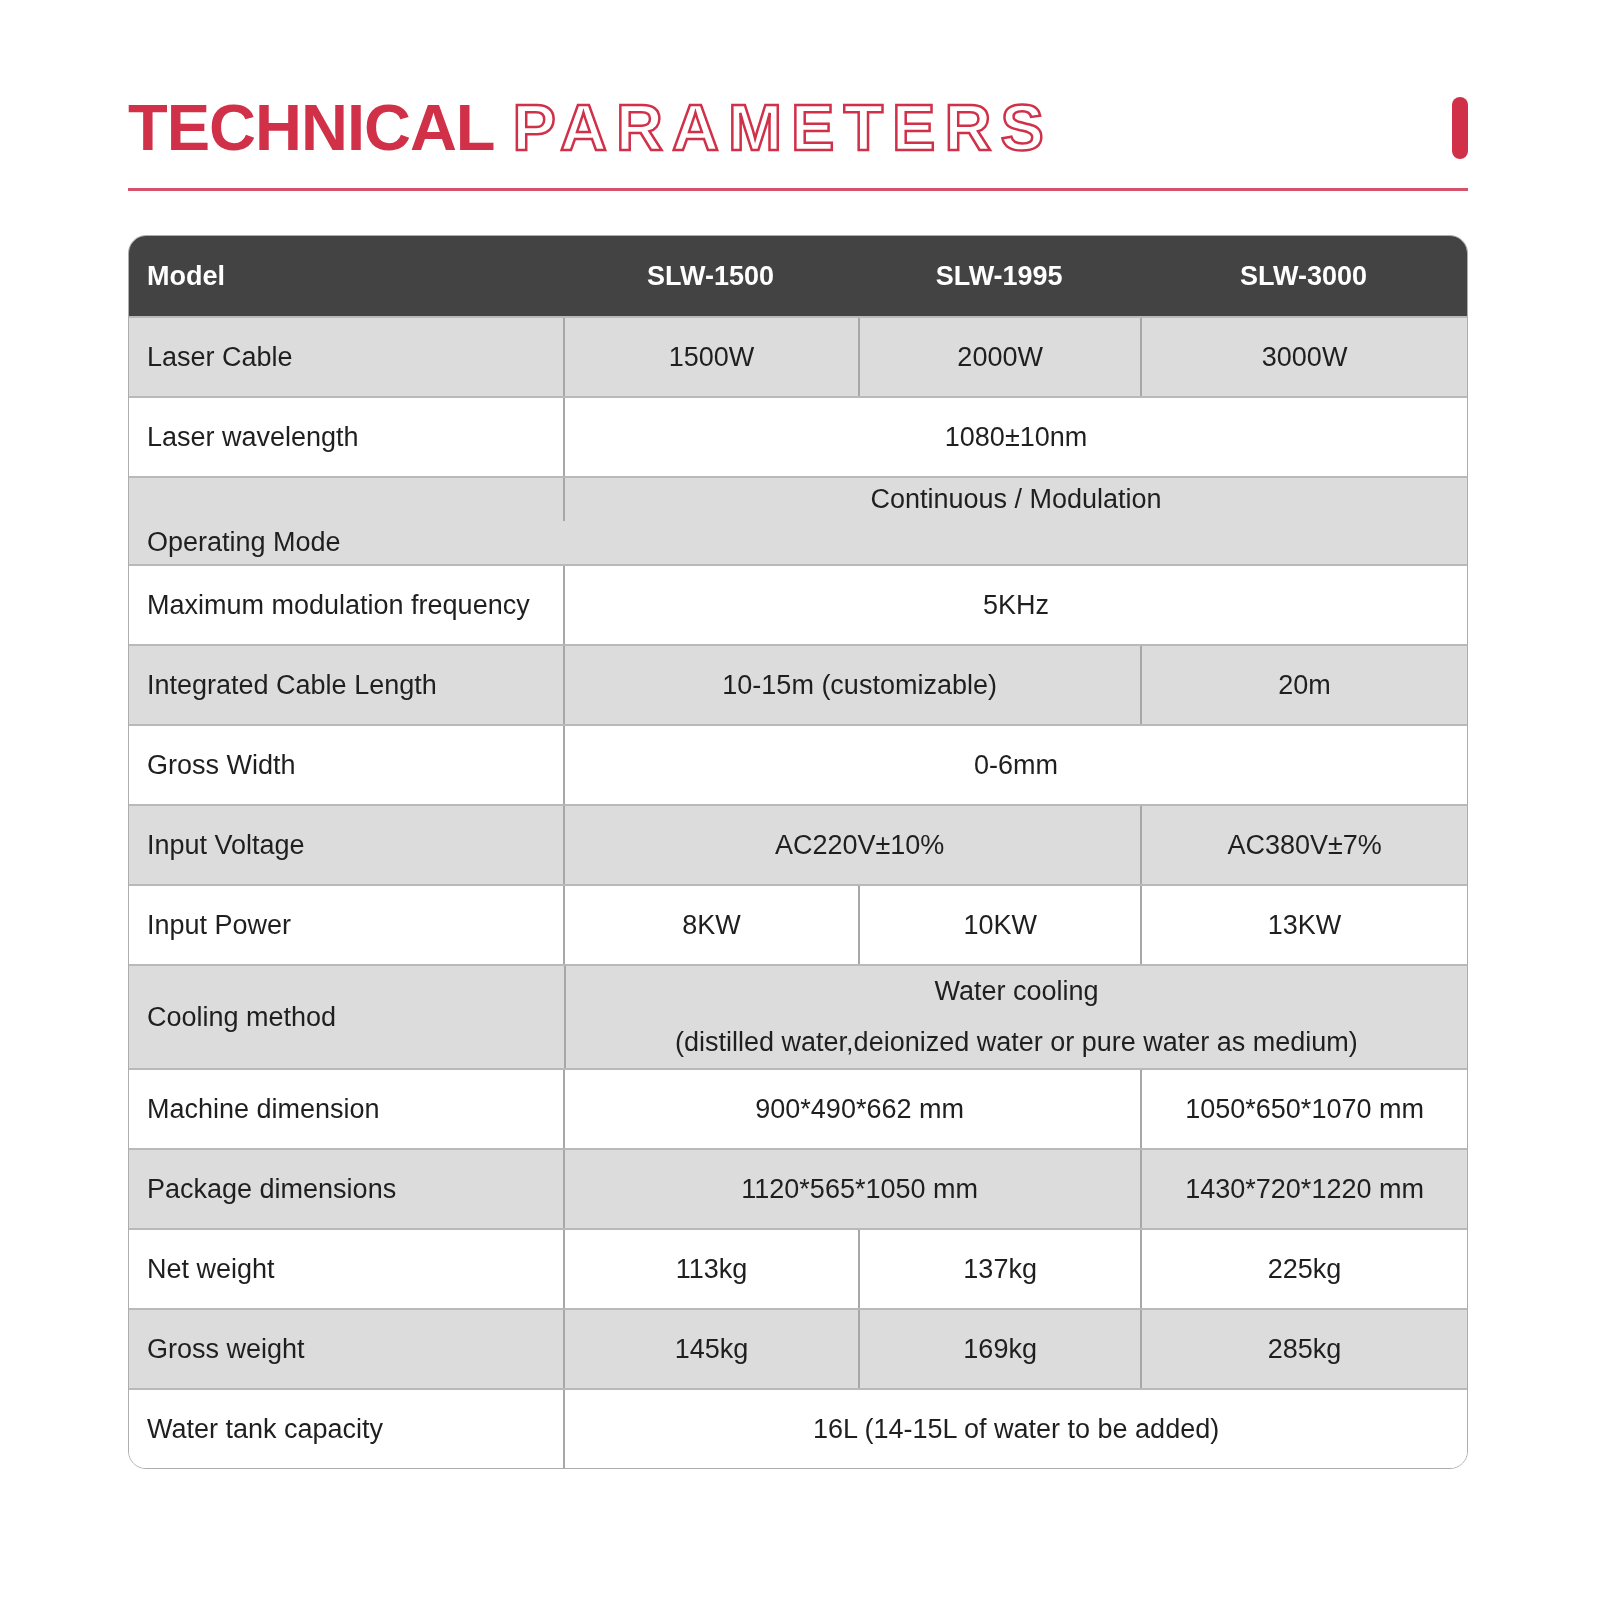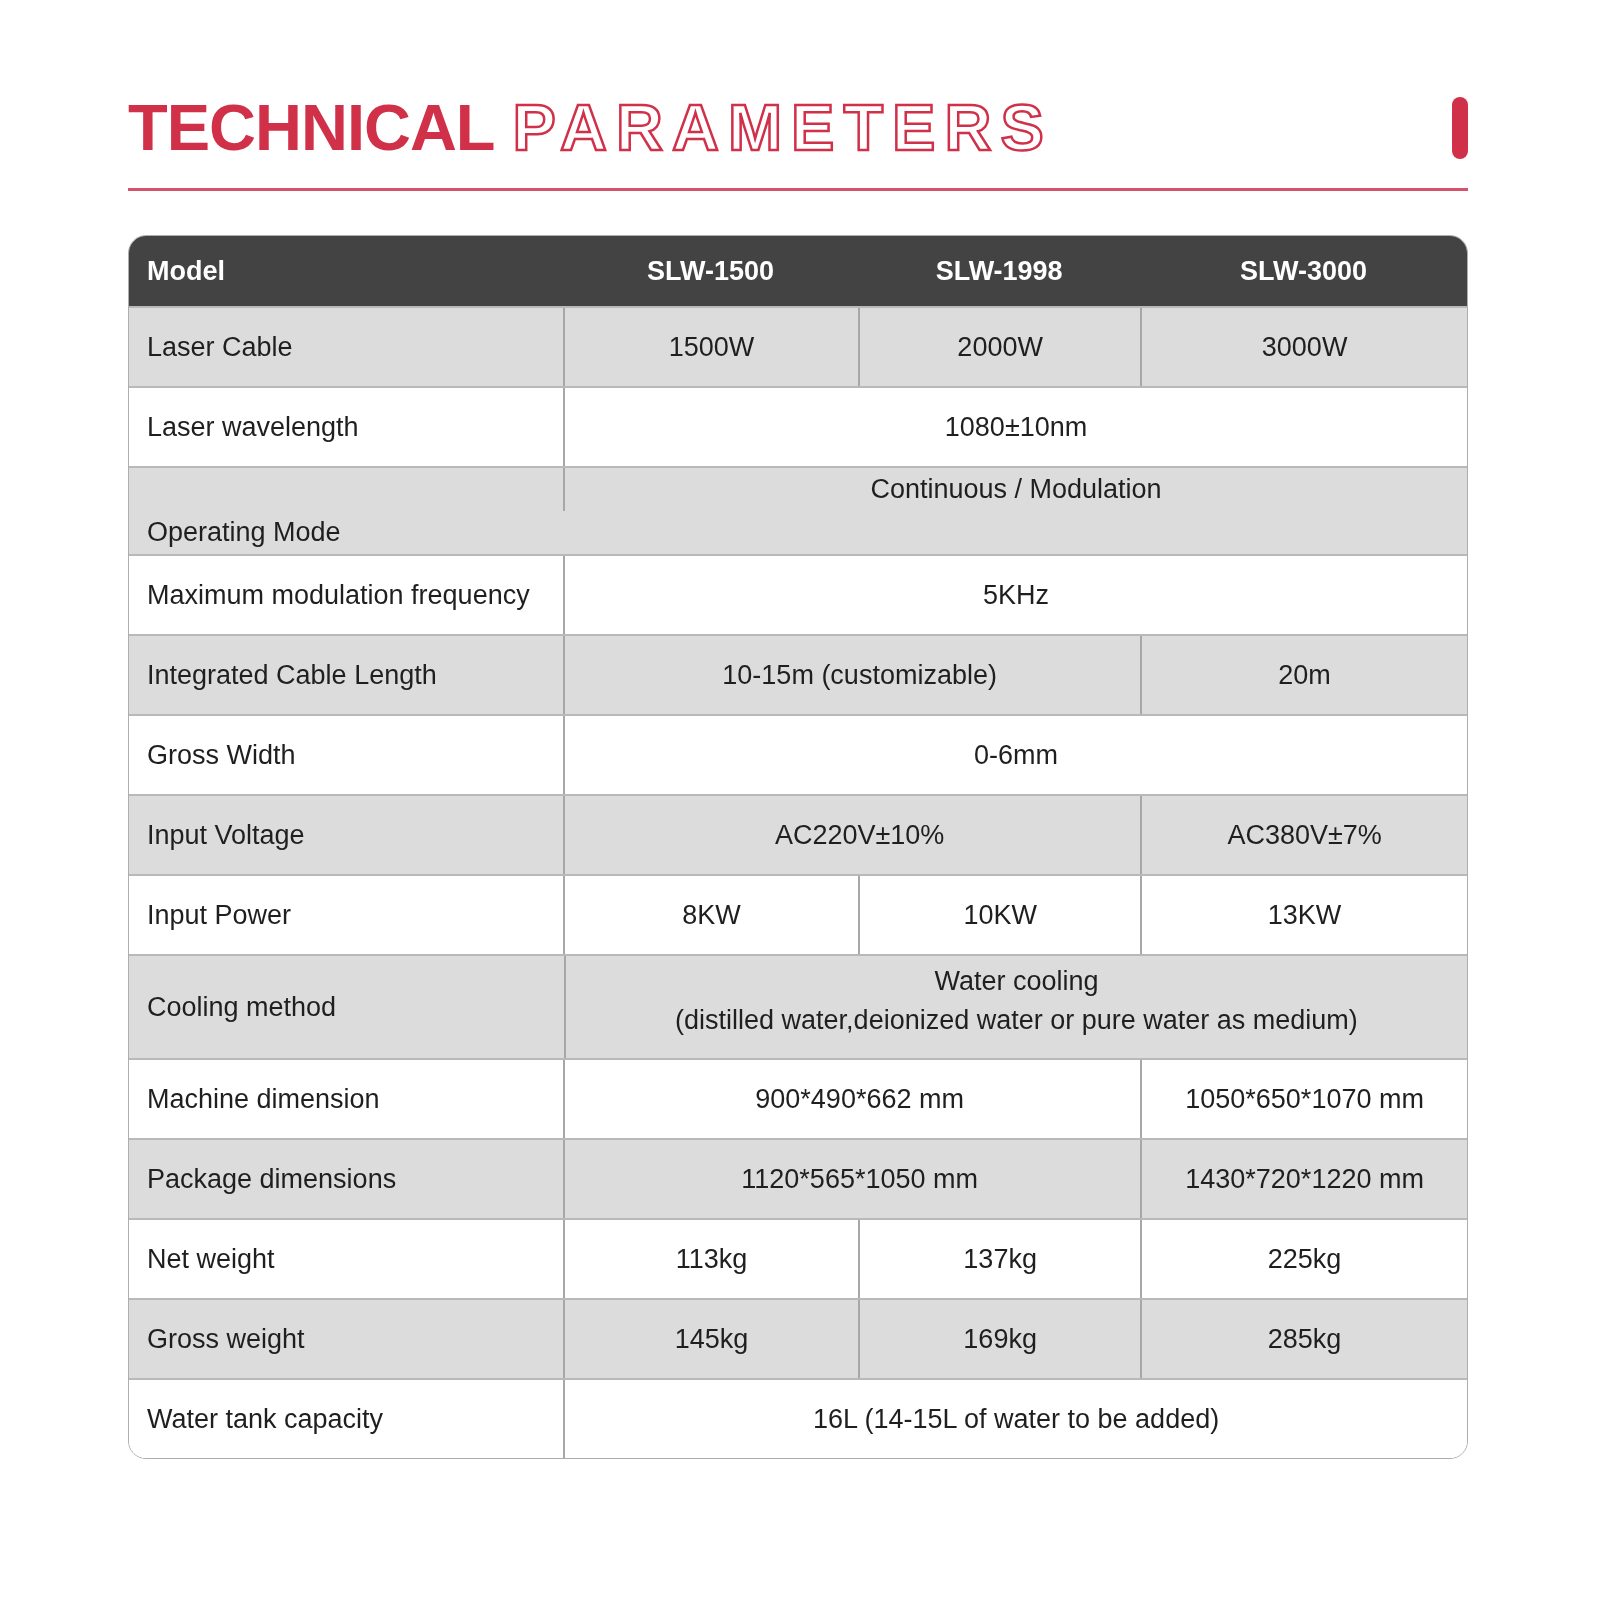--- a/index.html
+++ b/index.html
@@ -59,21 +59,21 @@
     overflow:hidden;
     background:#ffffff;
   }
   .thead, .trow{
     display:grid;
     grid-template-columns:437fr 297fr 284fr 329fr;
   }
   .thead{
     background:var(--header-bg);
     color:var(--header-text);
-    height:70px;
+    height:80px;
     font-size:31px;font-weight:bold;
   }
   .thead .cell{font-weight:bold;}
   .trow{min-height:80px;border-top:2px solid var(--border-h);}
   .trow.tall{min-height:104px;gap:32px;}
   .trow.gray{background:var(--row-gray);}
   .trow.white{background:var(--row-white);}
   .cell{
     display:flex;align-items:center;justify-content:center;
     font-size:27px;
@@ -81,41 +81,41 @@
     text-align:center;
   }
   .cell.label{
     justify-content:flex-start;
     text-align:left;
     padding-left:18px;
   }
   .cell.val{border-left:2px solid var(--border-v);}
   .span2{grid-column:2 / span 2;padding-left:24px;}
   .span3{grid-column:2 / span 3;}
-  .multi{flex-direction:column;justify-content:flex-start;line-height:1.45;}
+  .multi{flex-direction:column;justify-content:space-between;line-height:1.45;}
 </style>
 </head>
 <body>
 
 <div class="content">
 
   <div class="title-row">
     <h1>
       <span class="title-solid">TECHNICAL</span><span class="title-outline">PARAMETERS</span>
     </h1>
     <div class="accent-bar"></div>
   </div>
   <hr class="title-underline">
 
   <div class="spec-table">
 
     <div class="thead">
       <div class="cell label">Model</div>
       <div class="cell">SLW-1500</div>
-      <div class="cell">SLW-1998</div>
+      <div class="cell">SLW-1995</div>
       <div class="cell">SLW-3000</div>
     </div>
 
     <div class="trow gray">
       <div class="cell label">Laser Cable</div>
       <div class="cell val">1500W</div>
       <div class="cell val">2000W</div>
       <div class="cell val">3000W</div>
     </div>
 

